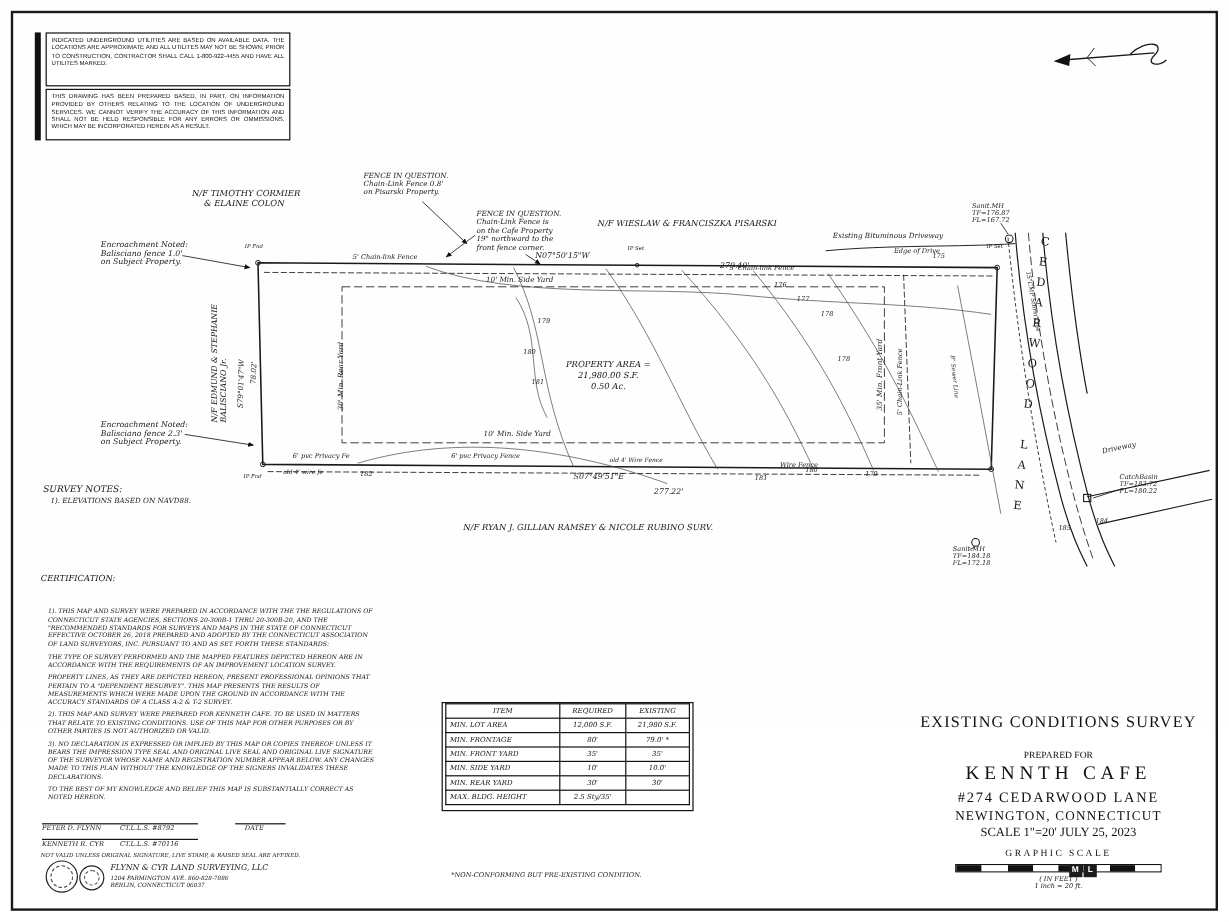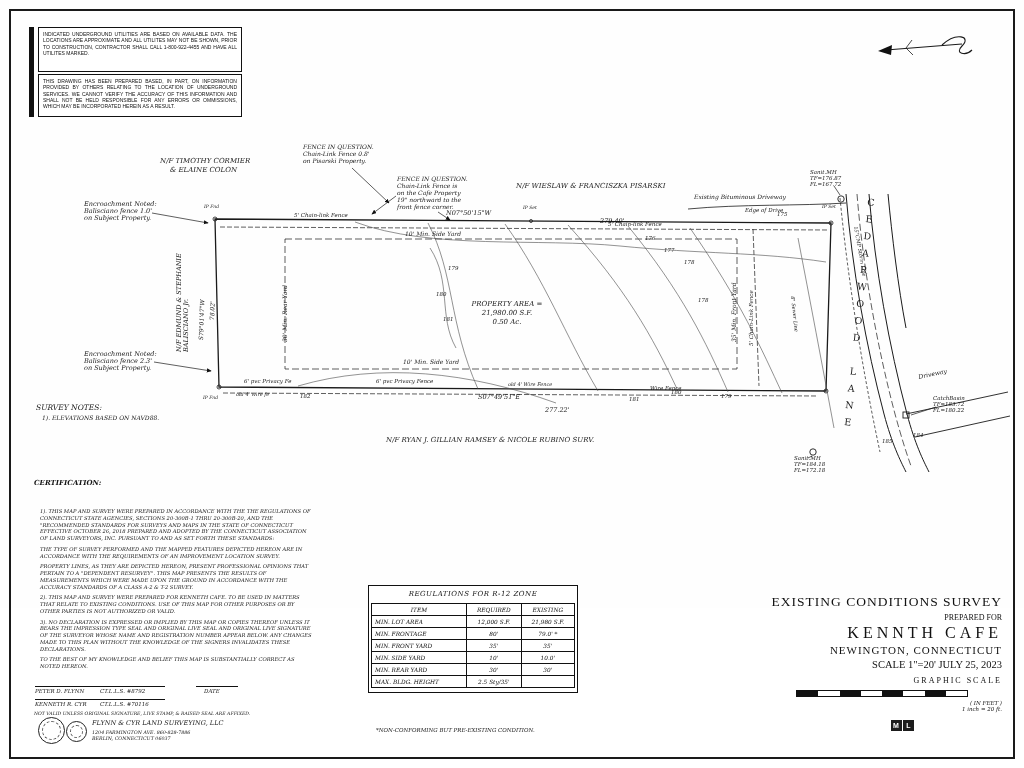--- a/index.html
+++ b/index.html
@@ -24,35 +24,35 @@
   .ztable{position:absolute;left:368px;top:585px;width:210px;border:1.4px solid #111;background:#fff;
     font-family:"DejaVu Serif",serif;font-style:italic;color:#111}
   .ztitle{text-align:center;font-size:7px;padding:4px 0 5px;letter-spacing:0.5px}
   .ztable table{width:204px;margin:0 auto 4px;border-collapse:collapse}
   .ztable td,.ztable th{border:0.9px solid #111;font-size:5.8px;font-weight:normal;
     padding:2px 3px;height:12px;font-style:italic}
   .ztable th{text-align:center}
   .ztable td.c{text-align:center}
   .ztable td.i{text-align:left;width:95px}
   
-  .tblock{position:absolute;left:762px;top:594px;width:240px;text-align:right;color:#111}
+  .tblock{position:absolute;left:762px;top:594px;width:240px;text-align:center;color:#111}
   .scalebar{position:relative;margin:5px auto 0;width:172px;height:7px;border:1px solid #111;
     display:flex}
   .scalebar span{flex:1 0 auto;height:100%}
   .sb-b{background:#111}.sb-w{background:#fff}
   
   .logo{position:absolute;left:886px;top:720px;display:flex;align-items:flex-end}
   .logo .word{font-family:"Liberation Sans",sans-serif;font-weight:bold;font-size:30px;
     color:#bdc0c3;letter-spacing:1px;line-height:1}
   .mls{display:flex;margin-left:3px;margin-bottom:2px}
   .mls span{width:11px;height:11px;background:#1c1c1c;color:#fff;
     font:bold 7px/11px "Liberation Sans",sans-serif;text-align:center;margin-left:1.5px}
   .cert{position:absolute;left:34px;top:478px;width:278px;color:#151515;
     font-family:"DejaVu Serif",serif;font-style:italic}
-  .cert h3{font-size:7px;font-weight:bold;margin-bottom:21px}
+  .cert h3{font-size:7px;font-weight:normal;margin-bottom:21px}
   .cert p{font-size:5.2px;line-height:1.3;margin:0 0 4px 6px;text-align:left}
 </style>
 </head>
 <body>
 
 <div class="sheet">
   <div class="frame"></div>
   <div class="bar" style="left:29px;top:27px;width:5px;height:90px"></div>
 
   <div class="note-box" style="left:38px;top:27px;width:204px;height:45px">INDICATED UNDERGROUND UTILITIES ARE BASED ON AVAILABLE DATA. THE LOCATIONS ARE APPROXIMATE AND ALL UTILITES MAY NOT BE SHOWN, PRIOR TO CONSTRUCTION, CONTRACTOR SHALL CALL 1-800-922-4455 AND HAVE ALL UTILITES MARKED.</div>
@@ -135,21 +135,21 @@
     <div class="L" style="left:303px;top:144px;font-size:6px">FENCE IN QUESTION.</div>
     <div class="L" style="left:303px;top:151px;font-size:6px">Chain-Link Fence 0.8'</div>
     <div class="L" style="left:303px;top:158px;font-size:6px">on Pisarski Property.</div>
 
     <div class="L" style="left:397px;top:176px;font-size:6px">FENCE IN QUESTION.</div>
     <div class="L" style="left:397px;top:183px;font-size:6px">Chain-Link Fence is</div>
     <div class="L" style="left:397px;top:190px;font-size:6px">on the Cafe Property</div>
     <div class="L" style="left:397px;top:197px;font-size:6px">19" northward to the</div>
     <div class="L" style="left:397px;top:204px;font-size:6px">front fence corner.</div>
 
-    <div class="L" style="left:516px;top:183px;font-size:7px">N/F  WIESLAW &amp; FRANCISZKA PISARSKI</div>
+    <div class="L" style="left:498px;top:183px;font-size:7px">N/F  WIESLAW &amp; FRANCISZKA PISARSKI</div>
     <div class="L" style="left:694px;top:194px;font-size:6px">Existing Bituminous Driveway</div>
     <div class="L" style="left:745px;top:208px;font-size:5.5px">Edge of Drive</div>
 
     <div class="L" style="left:810px;top:170px;font-size:5.5px">Sanit.MH</div>
     <div class="L" style="left:810px;top:176px;font-size:5.5px">TF=176.87</div>
     <div class="L" style="left:810px;top:182px;font-size:5.5px">FL=167.72</div>
 
     <div class="L" style="left:84px;top:201px;font-size:6.5px">Encroachment Noted:</div>
     <div class="L" style="left:84px;top:208px;font-size:6.5px">Balisciano fence 1.0'</div>
     <div class="L" style="left:84px;top:215px;font-size:6.5px">on Subject Property.</div>
@@ -251,21 +251,20 @@
     <div class="seal-inner"></div>
   </div>
   <div class="seal" style="left:66px;top:721px;width:21px;height:21px">
     <div class="seal-inner"></div>
   </div>
   <div class="L" style="left:92px;top:720px;font-size:6.5px;font-weight:normal">FLYNN &amp; CYR LAND SURVEYING, LLC</div>
   <div class="L" style="left:92px;top:730px;font-size:4.8px">1204 FARMINGTON AVE.  860-828-7886</div>
   <div class="L" style="left:92px;top:736px;font-size:4.8px">BERLIN, CONNECTICUT   06037</div>
 
   <div class="ztable">
-    <div class="ztitle">REGULATIONS FOR R-12 ZONE</div>
     <table>
       <thead>
         <tr>
           <th>ITEM</th>
           <th>REQUIRED</th>
           <th>EXISTING</th>
         </tr>
       </thead>
       <tbody>
         <tr>
@@ -298,22 +297,23 @@
           <td class="c">2.5 Sty/35'</td>
           <td class="c"></td>
         </tr>
       </tbody>
     </table>
   </div>
   <div class="L" style="left:376px;top:728px;font-size:5.5px">*NON-CONFORMING BUT PRE-EXISTING CONDITION.</div>
 
   <div class="tblock">
     <div style="font-size:13.5px;letter-spacing:1px">EXISTING  CONDITIONS  SURVEY</div>
-    <div style="font-size:8px;margin-top:3px">PREPARED FOR</div>
+    <div style="font-size:8px;margin-top:15px">PREPARED FOR</div>
     <div style="font-size:16px;letter-spacing:4px;margin-top:2px">KENNTH  CAFE</div>
+    <div style="font-size:12px;letter-spacing:1.5px;margin-top:3px">#274  CEDARWOOD  LANE</div>
     <div style="font-size:11px;letter-spacing:1px;margin-top:2px">NEWINGTON,  CONNECTICUT</div>
     <div style="font-size:10.5px;margin-top:3px">SCALE  1"=20'  JULY  25,  2023</div>
     <div style="font-size:8px;letter-spacing:2px;margin-top:6px;font-weight:normal">GRAPHIC  SCALE</div>
     <div class="scalebar">
       <span class="sb-b"></span>
         <span class="sb-w"></span>
         <span class="sb-b"></span>
         <span class="sb-w"></span>
         <span class="sb-b"></span>
         <span class="sb-w"></span>

